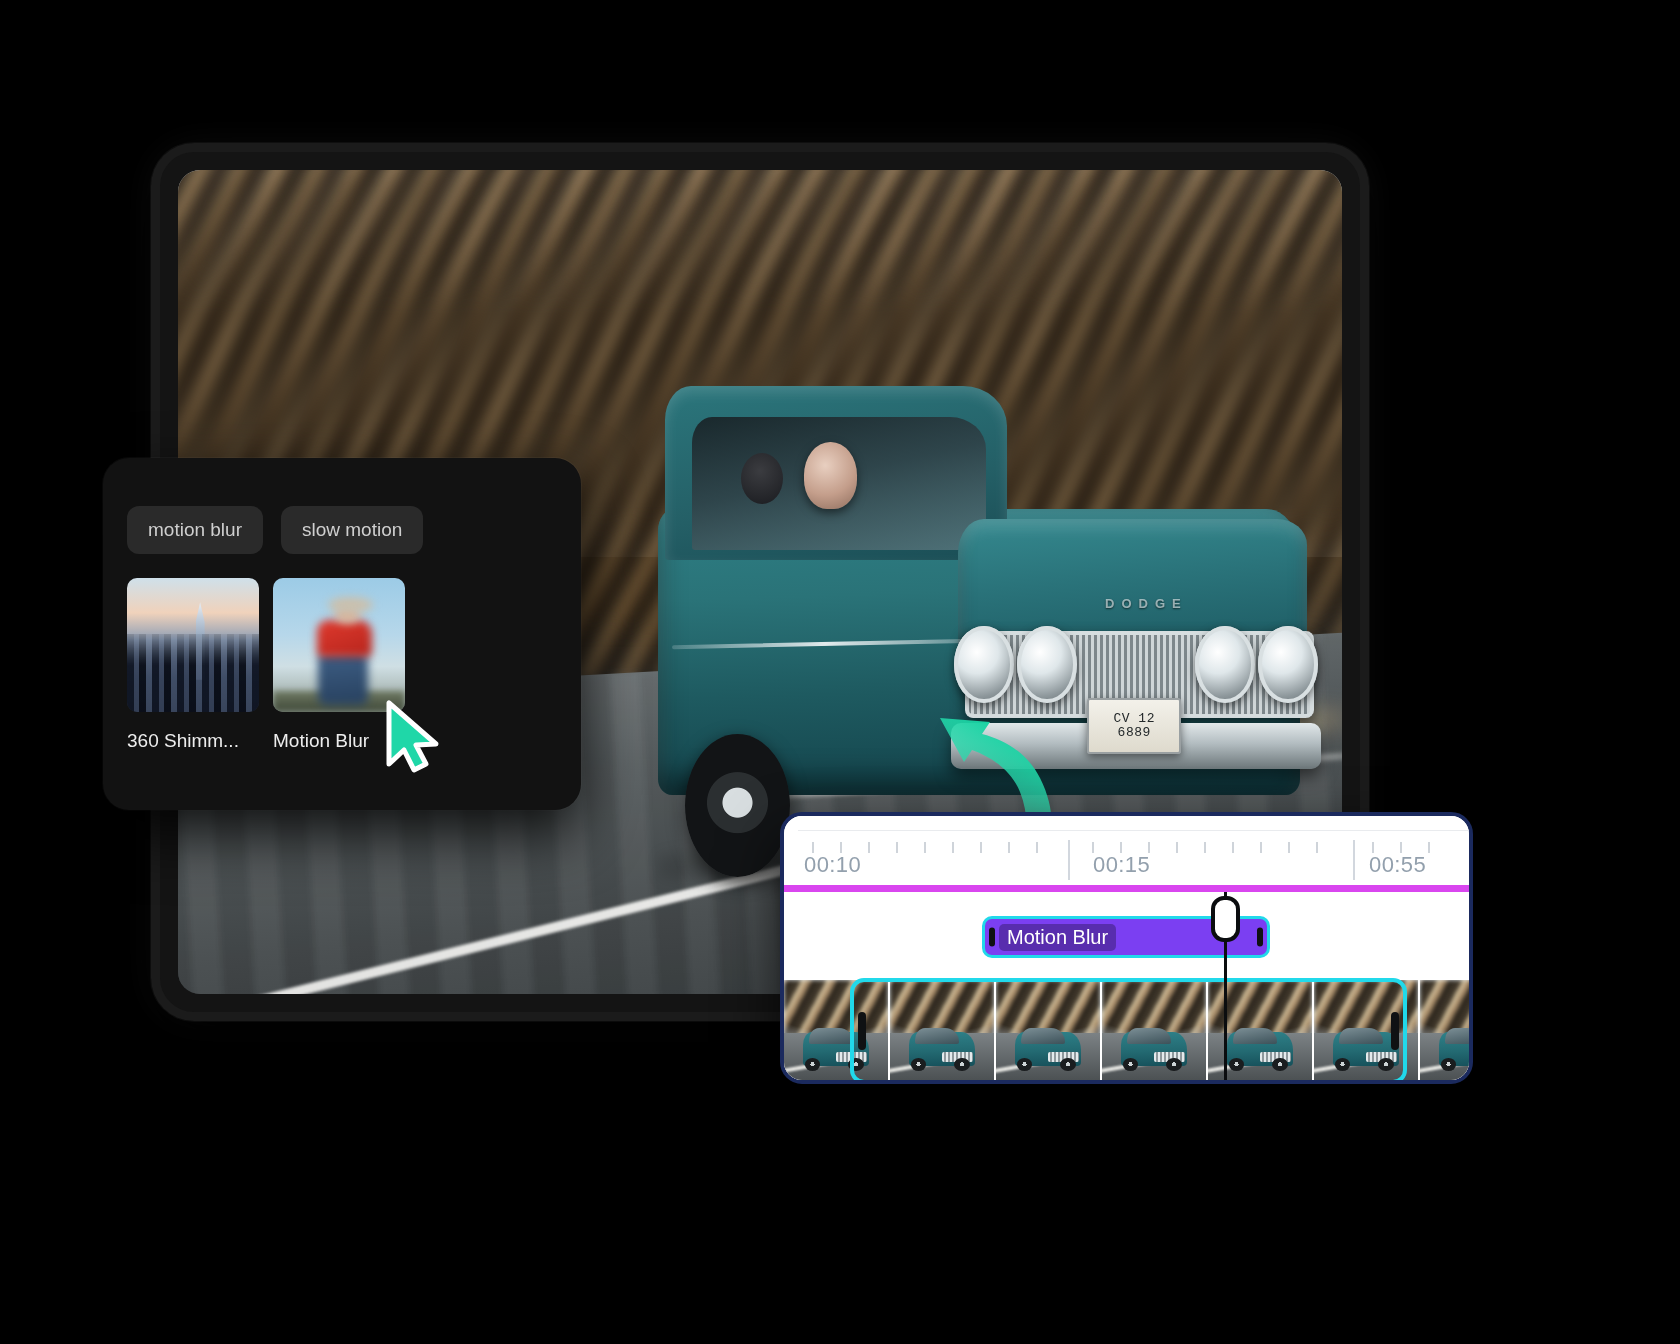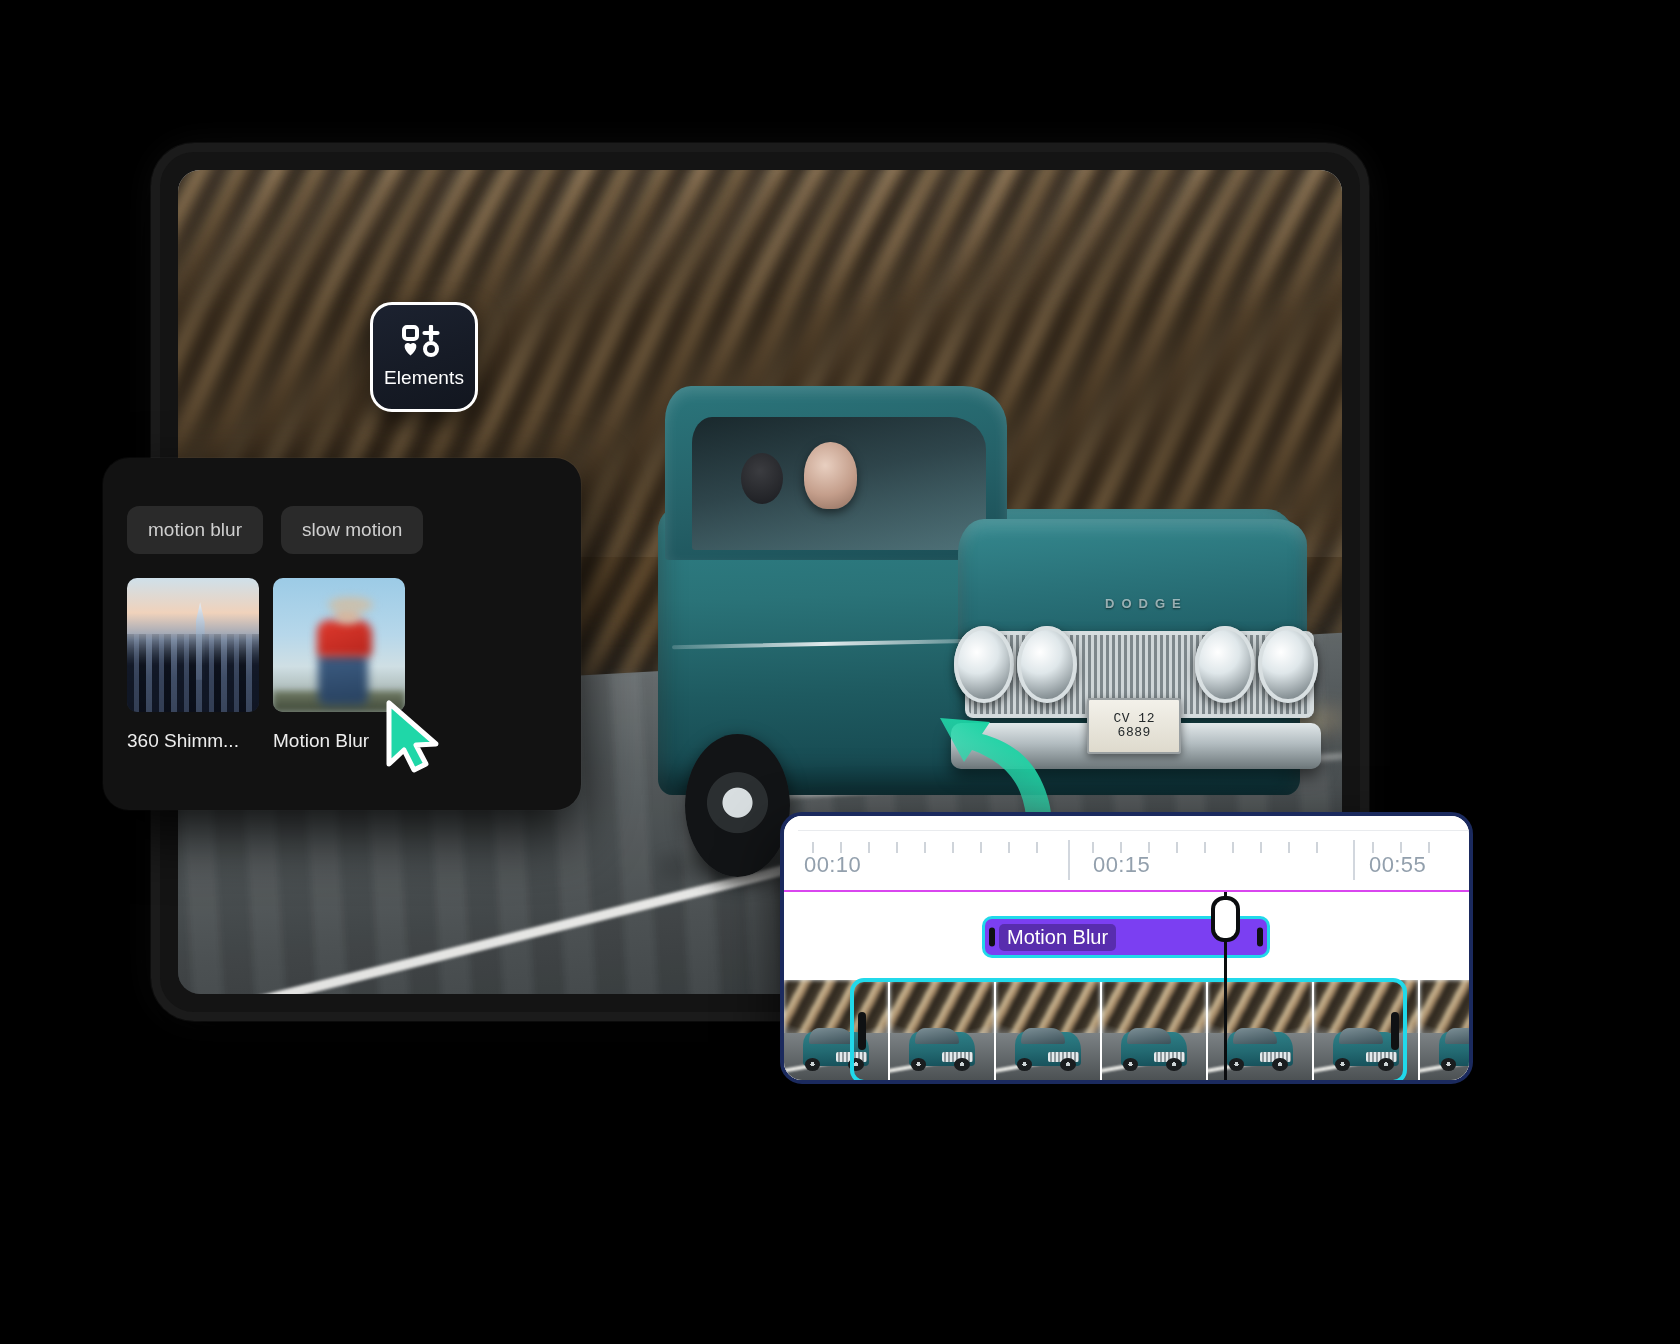--- a/index.html
+++ b/index.html
@@ -306,21 +306,21 @@
     position:absolute; left:780px; top:812px;
     width:693px; height:272px;
     background:#ffffff;
     border:4px solid #1b2a5e;
     border-radius:22px;
     box-shadow: 0 26px 60px rgba(0,0,0,.75);
     overflow:hidden;
   }
   .ruler{
     position:relative; height:76px; width:100%;
-    border-bottom:2px solid #d946ef;
+    border-bottom:7px solid #d946ef;
     background:#fff;
   }
   .ruler .topline{ position:absolute; left:14px; right:0; top:14px; height:1px; background:#e9ebee; }
   .tick{ position:absolute; top:26px; width:1.5px; height:11px; background:#cfd4da; }
   .majorline{ position:absolute; top:24px; width:2px; height:40px; background:#d2d7de; }
   .tlabel{ position:absolute; top:36px; font-size:22px; color:#93a0ad; letter-spacing:.4px; }
 
   .track-area{ position:relative; height:190px; background:#fff; }
 
   .fx-clip{
@@ -426,29 +426,20 @@
             <span>6889</span>
           </div>
           <div class="car-wheel wheel-a"></div>
           <div class="car-wheel wheel-b"></div>
         </div>
       </div>
 
     </div>
   </div>
 
-  <div class="elements-btn">
-    <svg class="el-icon" viewBox="0 0 44 32">
-      <rect x="2" y="2" width="13" height="12" rx="3" fill="none" stroke="#fff" stroke-width="4"></rect>
-      <path d="M29 1.5 v13 M22.5 8 h13" stroke="#fff" stroke-width="4.2" stroke-linecap="round"></path>
-      <path d="M8.5 30.5 C 1 24.5, 1.5 18.5, 5.5 18 C 7.6 17.8, 8.5 19.3, 8.5 19.3 C 8.5 19.3, 9.4 17.8, 11.5 18 C 15.5 18.5, 16 24.5, 8.5 30.5 Z" fill="#fff"></path>
-      <circle cx="29" cy="24" r="6" fill="none" stroke="#fff" stroke-width="4"></circle>
-    </svg>
-    <div class="elements-label">Elements</div>
-  </div>
 
   <div class="panel">
 
 
     <div class="chips">
       <div class="chip">motion blur</div>
       <div class="chip">slow motion</div>
     </div>
 
     <div class="cards">

